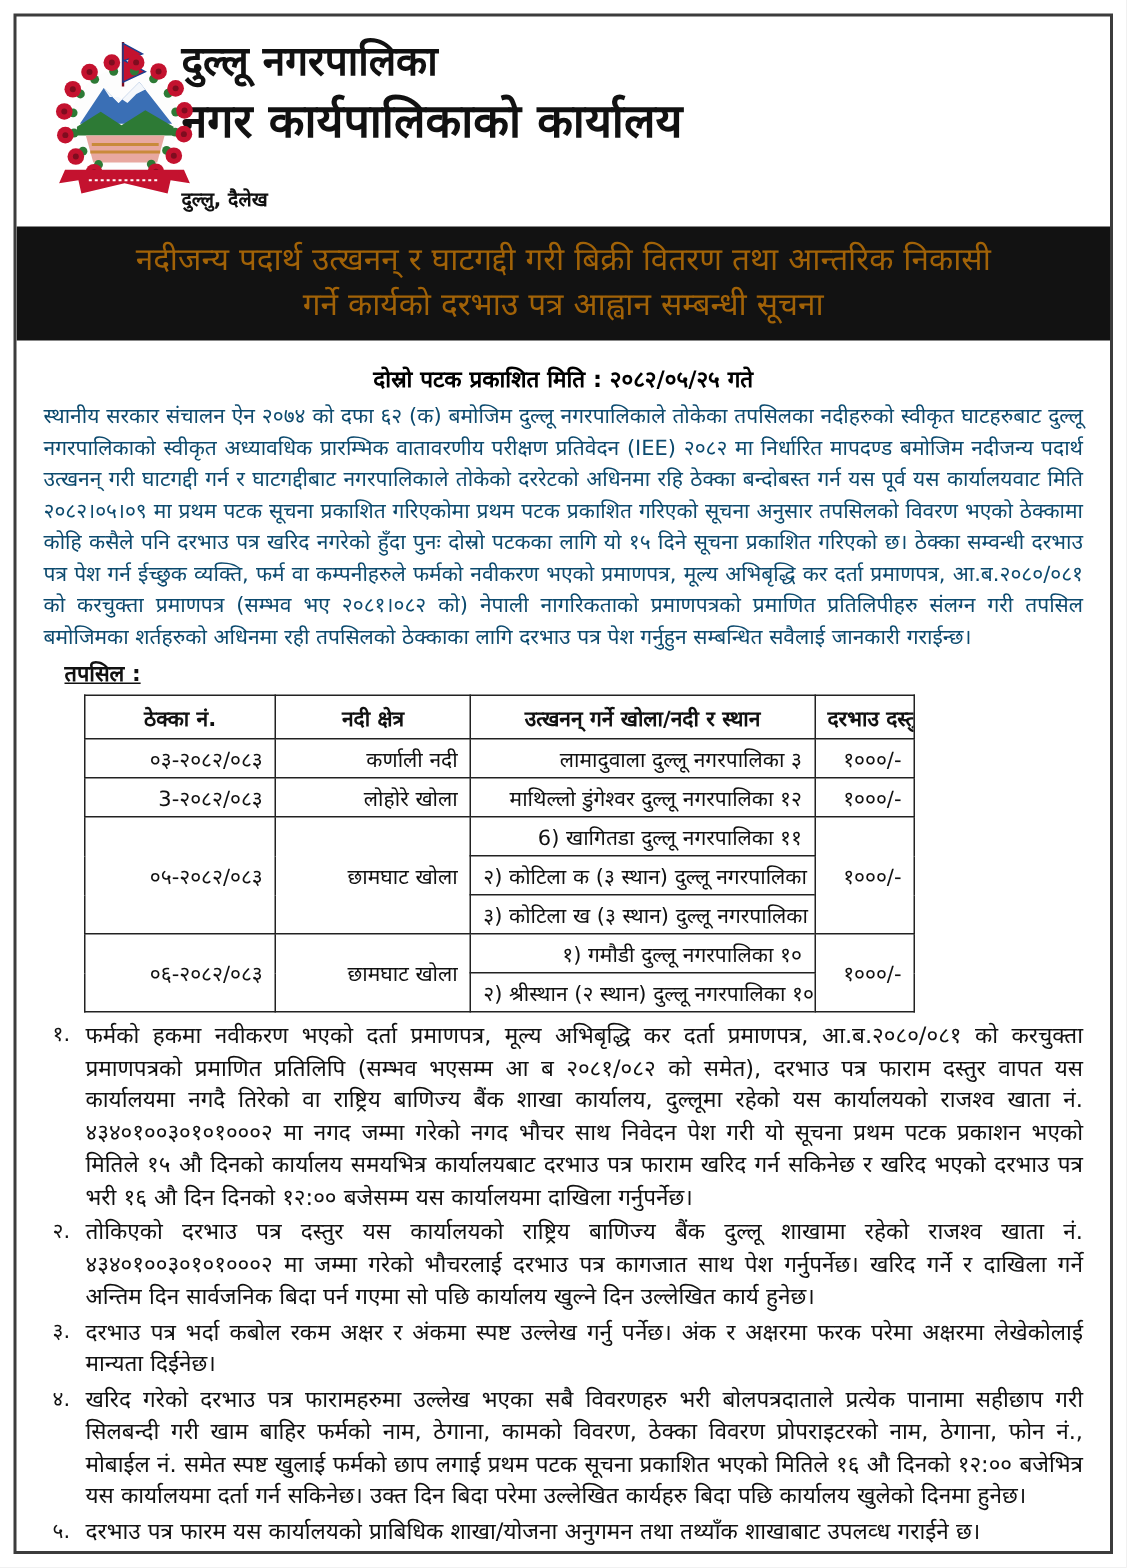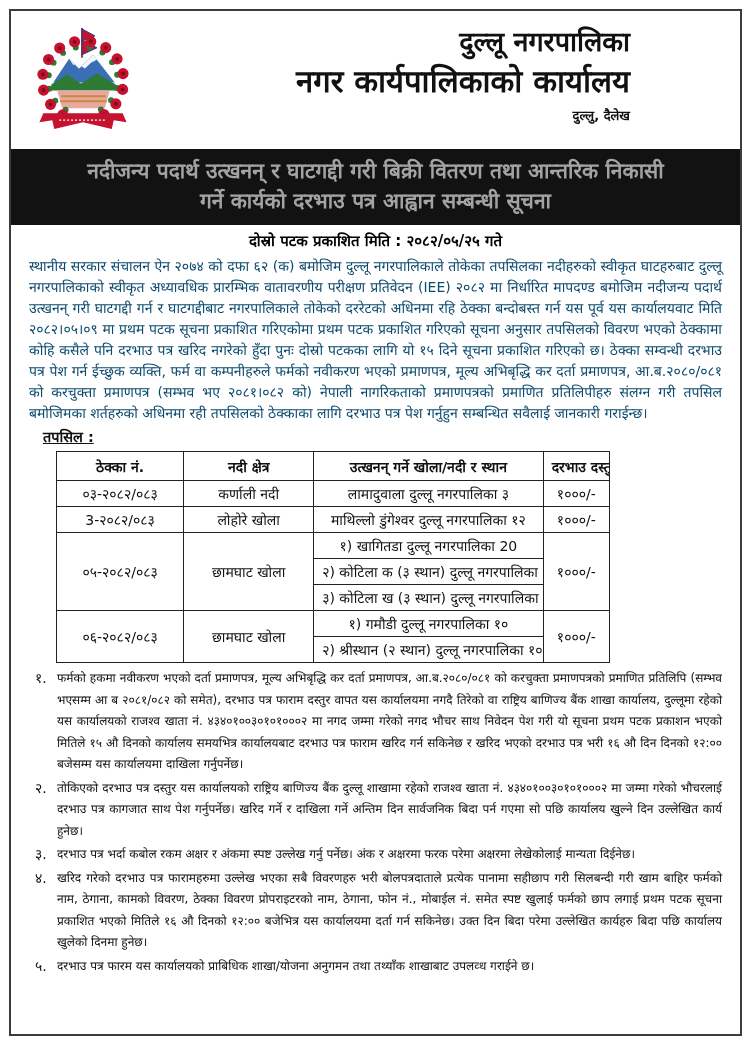--- a/index.html
+++ b/index.html
@@ -9,62 +9,62 @@
     width:751px; height:1045px; background:#ffffff; margin:0 auto;
     padding:9px; overflow:hidden;
   }
   .doc {
     width:100%; height:100%; border:2px solid #3c3c3c; background:#fff;
     position:relative; overflow:hidden;
   }
   
   .header { position:relative; padding-top:14px; min-height:128px; }
   .emblem { position:absolute; left:22px; top:14px; width:100px; height:112px; }
-  .titles { text-align:right; padding:0 110px; }
+  .titles { text-align:left; padding:0 110px; }
   .title-1 { font-size:27px; font-weight:bold; color:#111; line-height:1.25; }
   .title-2 { font-size:31px; font-weight:bold; color:#111; line-height:1.3; margin-top:2px; }
-  .subtitle { font-size:13px; font-weight:bold; color:#111; margin-top:5px; }
+  .subtitle { font-size:13px; font-weight:bold; color:#111; margin-top:22px; }
   
   .banner {
-    color:#a3a3a3; text-align:center; font-weight:bold;
+    color:#a16207; text-align:center; font-weight:normal;
     padding:7px 14px 9px 14px; margin-top:10px;
   }
   .banner-line { font-size:21px; line-height:30px; }
   
-  .pub-date { text-align:center; font-weight:bold; font-size:15px; margin-top:5px; }
+  .pub-date { text-align:center; font-weight:bold; font-size:15px; margin-top:15px; }
   
   .intro {
     padding:6px 18px 0 18px; font-size:14px; line-height:21px;
     text-align:justify; color:#0c4a6e;
   }
   .tapasil {
     padding:2px 18px 0 32px; font-size:14.5px; font-weight:bold;
     text-decoration:underline; color:#111;
   }
   
   table.contracts {
     border-collapse:collapse; margin:5px 34px 4px 45px;
     width:554px; table-layout:fixed; font-size:14px; color:#111;
   }
   table.contracts th, table.contracts td {
     border:1.5px solid #222; padding:3px 8px; vertical-align:middle;
     overflow:hidden; white-space:nowrap;
   }
   table.contracts th { font-weight:bold; text-align:center; height:29px; }
-  table.contracts td { text-align:center; height:25px; }
+  table.contracts td { text-align:right; height:25px; }
   col.c1 { width:23%; } col.c2 { width:23.5%; } col.c3 { width:41.5%; } col.c4 { width:12%; }
   
   .docs-heading {
     padding:4px 18px 2px 18px; font-size:14.5px; font-weight:bold;
     text-decoration:underline; color:#111;
   }
   .doc-list { padding:1px 18px 0 24px; }
   .doc-item { display:flex; margin-bottom:2px; }
   .doc-num { flex:0 0 22px; font-size:14px; line-height:21.5px; color:#111; }
-  .doc-text { flex:1; font-size:12px; line-height:21.5px; text-align:justify; color:#111; }
+  .doc-text { flex:1; font-size:15px; line-height:21.5px; text-align:justify; color:#111; }
 </style>
 </head>
 <body>
 
 <div class="page">
   <div class="doc">
 
     <div class="header">
       <svg class="emblem" id="emblem-svg" viewBox="0 0 100 113">
         <circle cx="50" cy="57" r="36" fill="#fdfdfd"></circle>
@@ -171,21 +171,21 @@
           </tr>
           <tr>
             <td rowspan="1">3-२०८२/०८३</td>
             <td rowspan="1">लोहोरे खोला</td>
             <td>माथिल्लो डुंगेश्वर दुल्लू नगरपालिका १२</td>
             <td rowspan="1">१०००/-</td>
           </tr>
           <tr>
             <td rowspan="3">०५-२०८२/०८३</td>
             <td rowspan="3">छामघाट खोला</td>
-            <td>१) खागितडा दुल्लू नगरपालिका 20</td>
+            <td>6) खागितडा दुल्लू नगरपालिका ११</td>
             <td rowspan="3">१०००/-</td>
           </tr>
           <tr>
             <td>२) कोटिला क (३ स्थान) दुल्लू नगरपालिका ११</td>
           </tr>
           <tr>
             <td>३) कोटिला ख (३ स्थान) दुल्लू नगरपालिका ११</td>
           </tr>
           <tr>
             <td rowspan="2">०६-२०८२/०८३</td>

